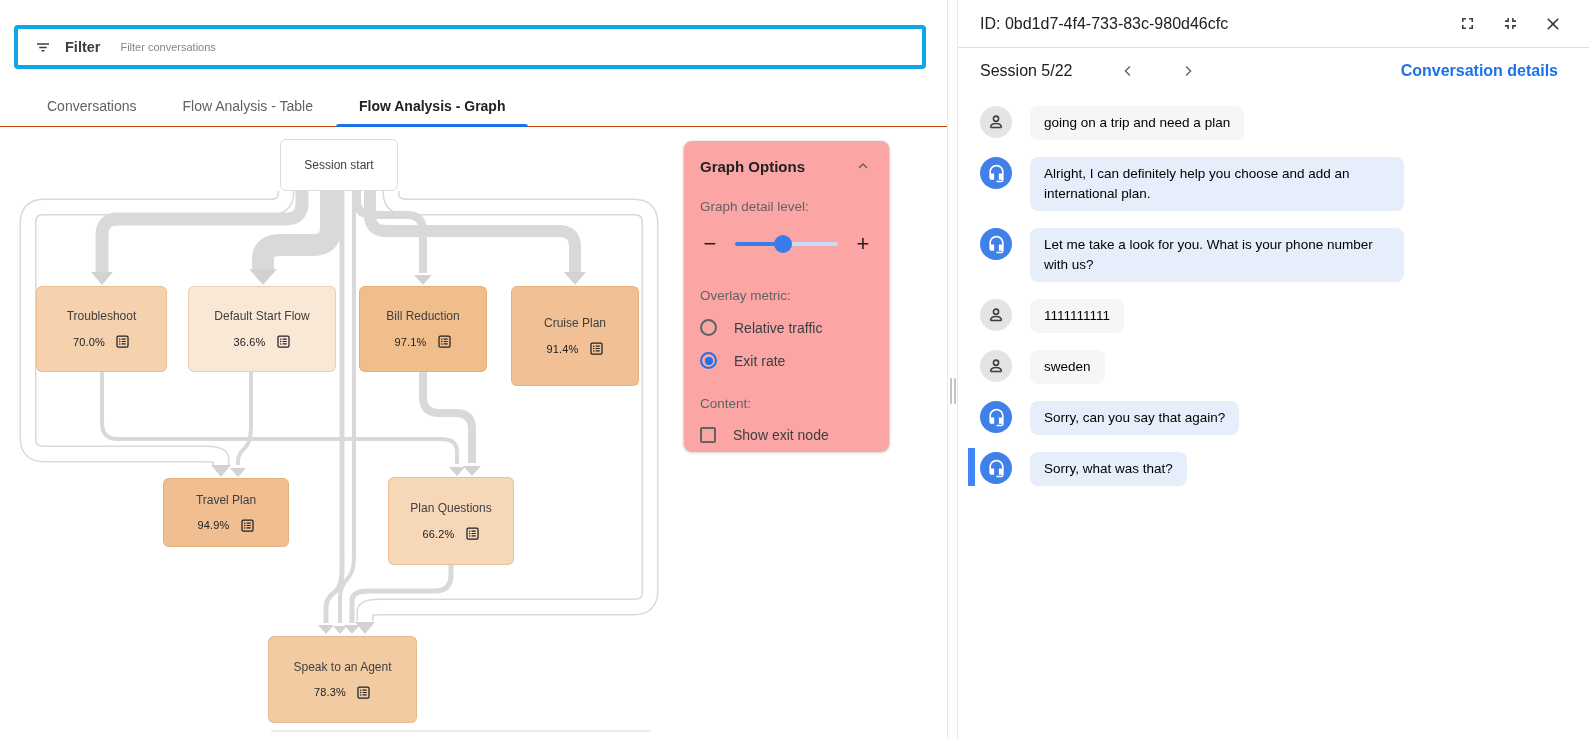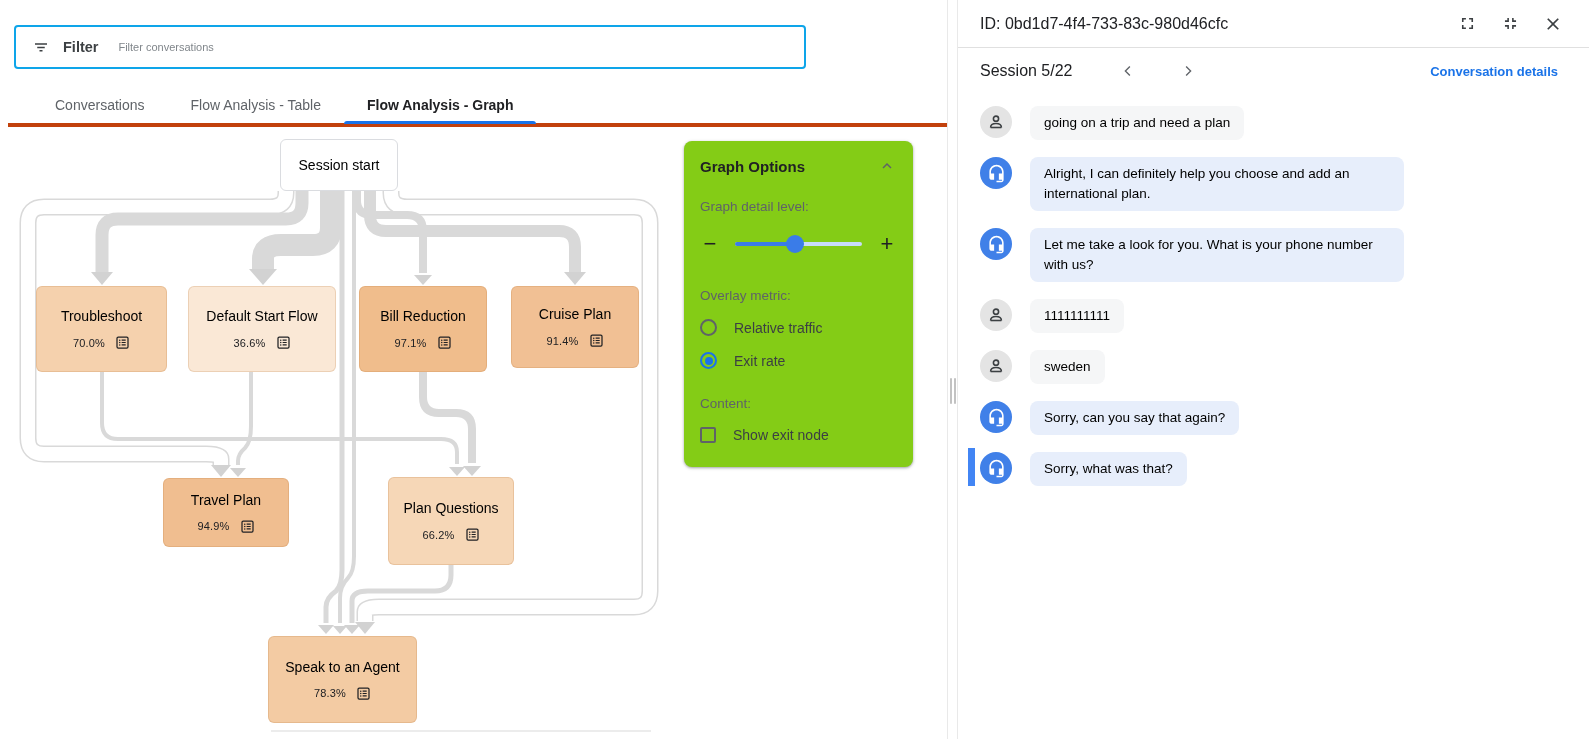--- a/index.html
+++ b/index.html
@@ -6,49 +6,49 @@
   html,body { margin:0; padding:0; }
   body {
     width:1589px; height:739px; overflow:hidden;
     display:flex; background:#fff;
     font-family:"Liberation Sans", sans-serif;
     color:#202124;
   }
   
   .left-panel { width:948px; position:relative; border-right:1px solid #e9e9e9; background:#fff; }
   .filter-box {
-    position:absolute; left:14px; top:25px; width:792px; height:44px;
-    border:2px solid #0ea5e9; border-radius:4px;
+    position:absolute; left:14px; top:25px; width:912px; height:44px;
+    border:4px solid #0ea5e9; border-radius:4px;
     display:flex; align-items:center; padding:0 16px; gap:13px; cursor:text;
   }
   .filter-label { font-size:14.5px; font-weight:bold; color:#3c4043; }
   .filter-placeholder { font-size:11px; color:#80868b; margin-left:7px; }
   .tabs {
-    position:absolute; top:86px; left:8px; right:0; height:41px;
-    display:flex; padding-left:24px; border-bottom:4px solid #c2410c;
+    position:absolute; top:86px; left:0; right:0; height:41px;
+    display:flex; padding-left:24px; border-bottom:1px solid #c2410c;
   }
   .tab { padding:0 23px; display:flex; align-items:center; font-size:14px; color:#5f6368; position:relative; cursor:pointer; }
   .tab.active { color:#202124; font-weight:bold; }
   .tab.active::after { content:''; position:absolute; left:0; right:0; bottom:-1px; height:3px; background:#1a73e8; border-radius:3px 3px 0 0; }
   
   .edges-svg { position:absolute; left:0; top:0; pointer-events:none; }
   .gnode {
     position:absolute; border-radius:6px; z-index:2;
     display:flex; flex-direction:column; align-items:center; justify-content:center;
     gap:11px; cursor:pointer; border:1px solid rgba(186,124,64,0.22);
   }
   .gnode.root { background:#fff; border:1px solid #dadce0; gap:0; }
-  .gnode .nlabel { font-size:14px; color:#000000; }
+  .gnode .nlabel { font-size:12px; color:#404040; }
   .gnode .nmeta { display:flex; align-items:center; gap:10px; }
   .gnode .npct { font-size:11px; color:#202124; letter-spacing:.2px; }
   .gnode .nicon { display:flex; cursor:pointer; }
   
   .gopts {
-    position:absolute; left:684px; top:141px; width:229px; z-index:3;
-    background:#84cc16; border-radius:8px; padding:15px 16px 24px;
+    position:absolute; left:684px; top:141px; width:205px; z-index:3;
+    background:#fca5a5; border-radius:8px; padding:15px 16px 8px;
     box-shadow:0 1px 2px rgba(60,64,67,.30), 0 1px 3px 1px rgba(60,64,67,.15);
   }
   .gopts-head { display:flex; align-items:center; justify-content:space-between; }
   .gopts-title { font-size:15px; font-weight:bold; color:#202124; }
   .sec-label { font-size:13.5px; color:#5f6368; }
   .gopts .sec-label.first { margin-top:23px; }
   .slider-row { display:flex; align-items:center; margin-top:19px; height:22px; }
   .slider-minus,.slider-plus { font-size:22px; color:#202124; line-height:18px; cursor:pointer; width:20px; text-align:center; }
   .slider-track { flex:1; margin:0 15px; height:4px; border-radius:2px; background:#c8dcf9; position:relative; }
   .slider-fill { position:absolute; left:0; top:0; bottom:0; background:#3a7ce8; border-radius:2px; }
@@ -66,21 +66,21 @@
   .gutter-handle span { display:block; width:2px; height:26px; background:#c2c2c2; border-radius:1px; }
   
   .right-panel { flex:1; display:flex; flex-direction:column; background:#fff; min-width:0; }
   .r-header { height:48px; flex:none; display:flex; align-items:center; padding:0 26px 0 22px; border-bottom:1px solid #e0e0e0; }
   .r-title { font-size:16px; color:#202124; flex:1; white-space:nowrap; }
   .r-icons { display:flex; align-items:center; gap:23px; }
   .icon-btn { width:20px; height:20px; display:flex; align-items:center; justify-content:center; cursor:pointer; color:#3c4043; }
   .session-row { height:46px; flex:none; display:flex; align-items:center; padding:0 31px 0 22px; }
   .session-label { font-size:16px; color:#202124; }
   .nav-btn { margin-left:42px; color:#5f6368; cursor:pointer; display:flex; }
-  .details-link { margin-left:auto; font-size:13px; font-weight:bold; color:#1a73e8; cursor:pointer; }
+  .details-link { margin-left:auto; font-size:16px; font-weight:bold; color:#1a73e8; cursor:pointer; }
   .messages { padding:12px 20px 0 22px; display:flex; flex-direction:column; gap:17px; overflow:hidden; }
   .msg-row { display:flex; align-items:flex-start; gap:18px; position:relative; }
   .avatar { width:32px; height:32px; border-radius:50%; flex:none; display:flex; align-items:center; justify-content:center; }
   .avatar.user { background:#e4e4e4; }
   .avatar.bot { background:#4080e8; }
   .bubble { padding:7px 14px; border-radius:8px; font-size:13.5px; line-height:20px; color:#000000; max-width:374px; cursor:pointer; }
   .bubble.user { background:#f5f6f7; }
   .bubble.bot { background:#e7eefb; }
   .sel-bar { position:absolute; left:-12px; top:-4px; bottom:-4px; width:7px; background:#4285f4; }
 </style>
@@ -202,21 +202,21 @@
             <svg width="15" height="15" viewBox="0 0 24 24">
               <rect x="3.2" y="3.2" width="17.6" height="17.6" rx="2" fill="none" stroke="#202124" stroke-width="2"></rect>
               <circle cx="7.6" cy="8.2" r="1.2" fill="#202124"></circle>
               <circle cx="7.6" cy="12" r="1.2" fill="#202124"></circle>
               <circle cx="7.6" cy="15.8" r="1.2" fill="#202124"></circle>
               <path d="M10.6 8.2h6.5M10.6 12h6.5M10.6 15.8h6.5" stroke="#202124" stroke-width="1.8"></path>
             </svg>
           </span>
         </div>
       </div>
-      <div class="gnode" style="left: 511px; top: 286px; width: 128px; height: 82px; background: rgb(241, 192, 148);">
+      <div class="gnode" style="left: 511px; top: 286px; width: 128px; height: 100px; background: rgb(241, 192, 148);">
         <div class="nlabel">Cruise Plan</div>
         <div class="nmeta">
           <span class="npct">91.4%</span>
           <span class="nicon">
             <svg width="15" height="15" viewBox="0 0 24 24">
               <rect x="3.2" y="3.2" width="17.6" height="17.6" rx="2" fill="none" stroke="#202124" stroke-width="2"></rect>
               <circle cx="7.6" cy="8.2" r="1.2" fill="#202124"></circle>
               <circle cx="7.6" cy="12" r="1.2" fill="#202124"></circle>
               <circle cx="7.6" cy="15.8" r="1.2" fill="#202124"></circle>
               <path d="M10.6 8.2h6.5M10.6 12h6.5M10.6 15.8h6.5" stroke="#202124" stroke-width="1.8"></path>

